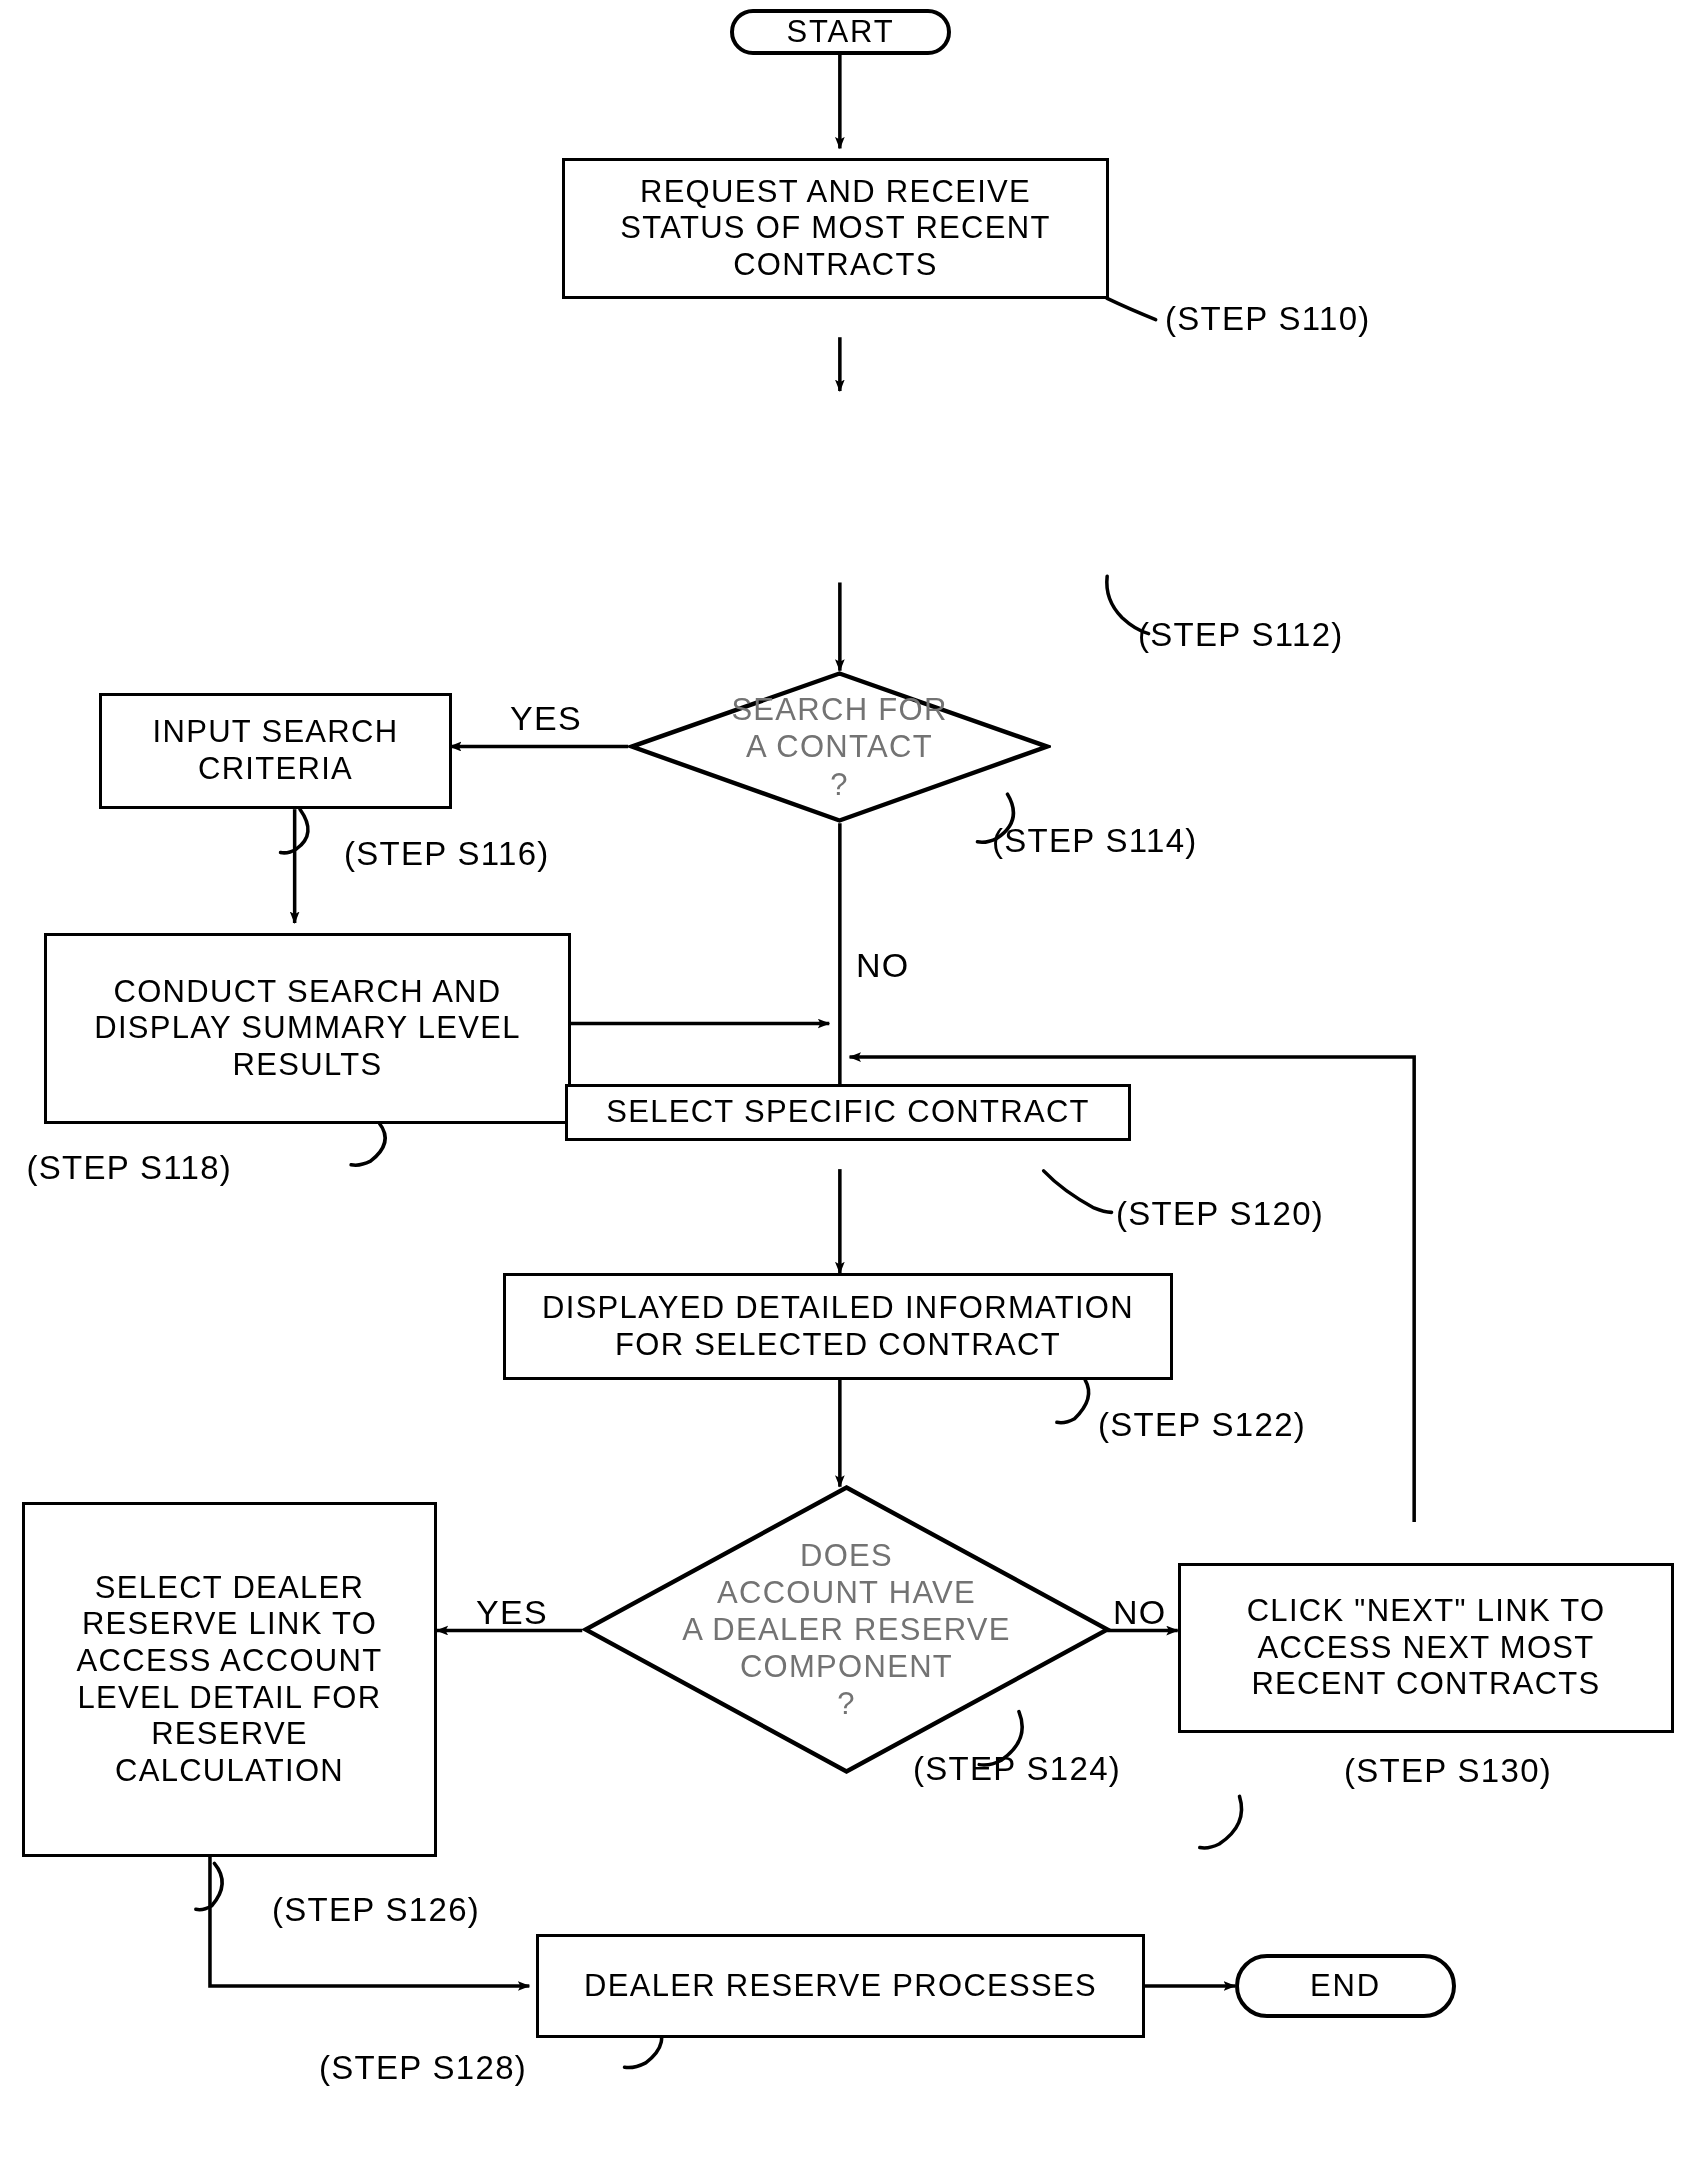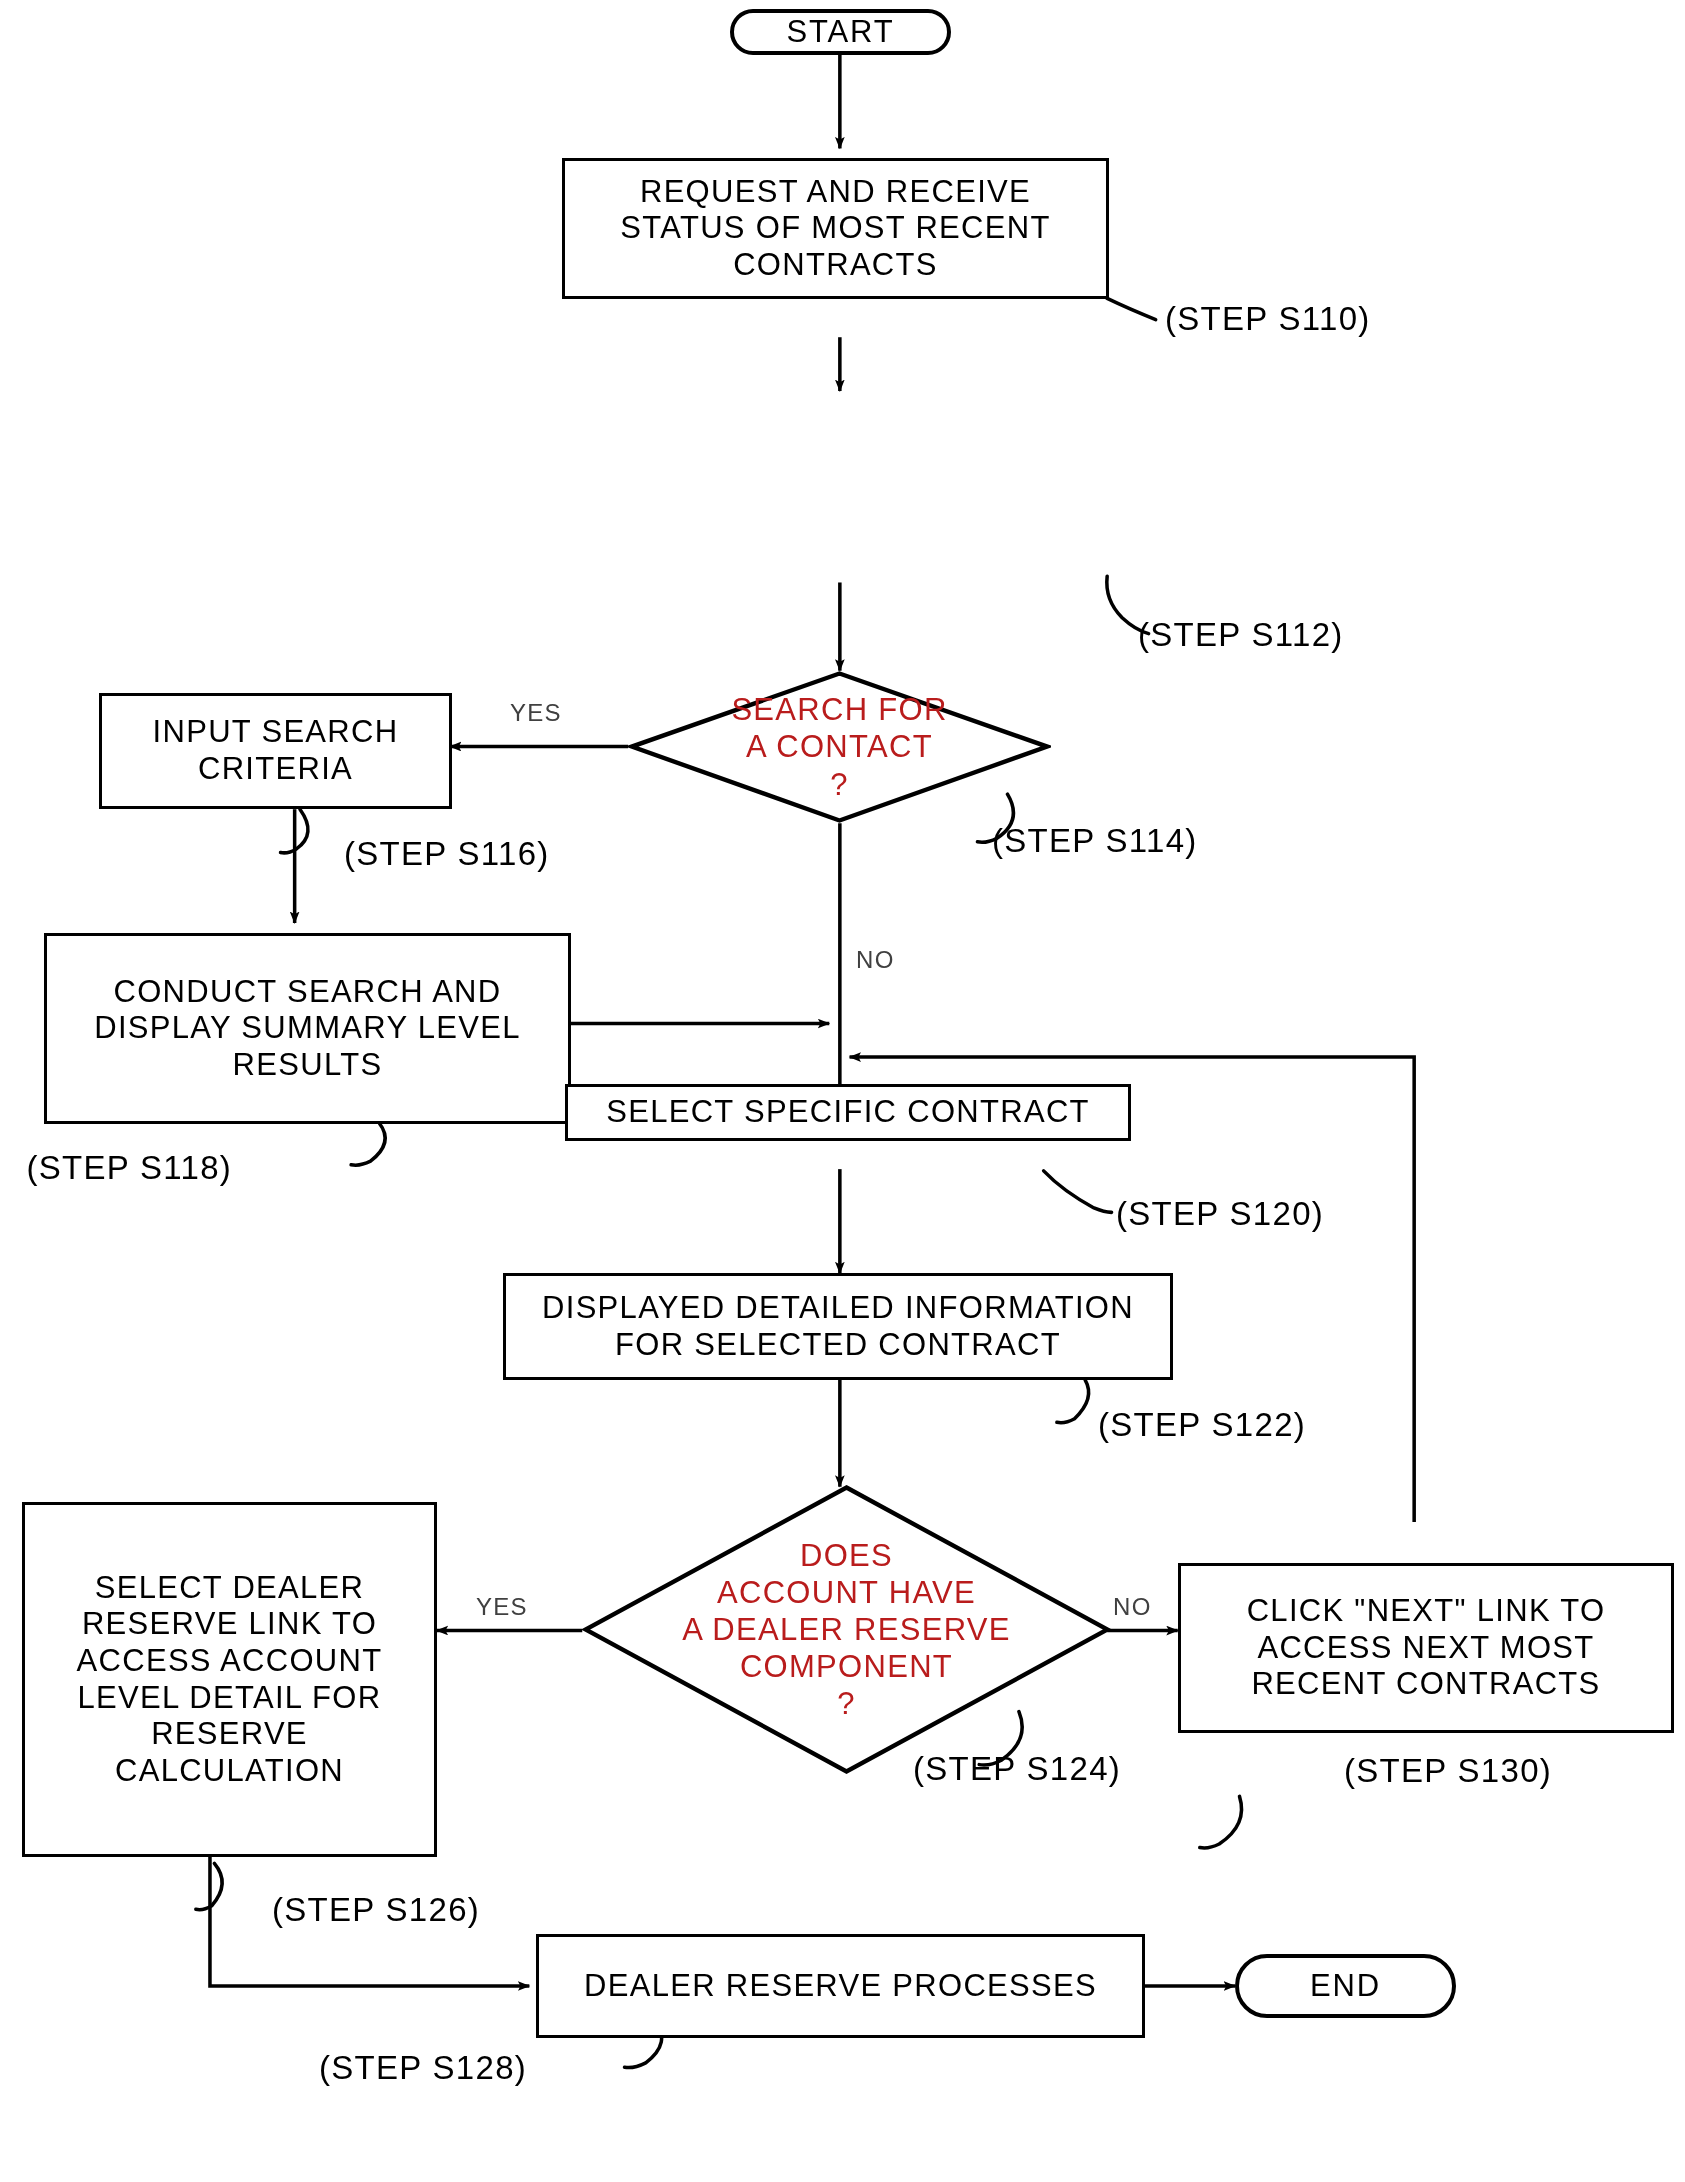--- a/index.html
+++ b/index.html
@@ -64,34 +64,34 @@
     width: 100%;
     height: 100%;
     display: flex;
     align-items: center;
     justify-content: center;
     text-align: center;
     font-size: 31px;
     letter-spacing: 1.3px;
     line-height: 1.2;
     white-space: pre-line;
-    color: #b91c1c;
+    color: #737373;
   }
   .steplabel {
     position: absolute;
     font-size: 33px;
     letter-spacing: 1.3px;
     color: #000;
     white-space: nowrap;
   }
   .branchlabel {
     position: absolute;
-    font-size: 24px;
-    letter-spacing: 1.3px;
-    color: #404040;
+    font-size: 34px;
+    letter-spacing: 1.3px;
+    color: #000000;
     white-space: nowrap;
   }
 </style>
 </head>
 <body>
 
 <div id="canvas">
 
   <svg class="wires" viewBox="0 0 1910 2474" xmlns="http://www.w3.org/2000/svg">
     <defs>

